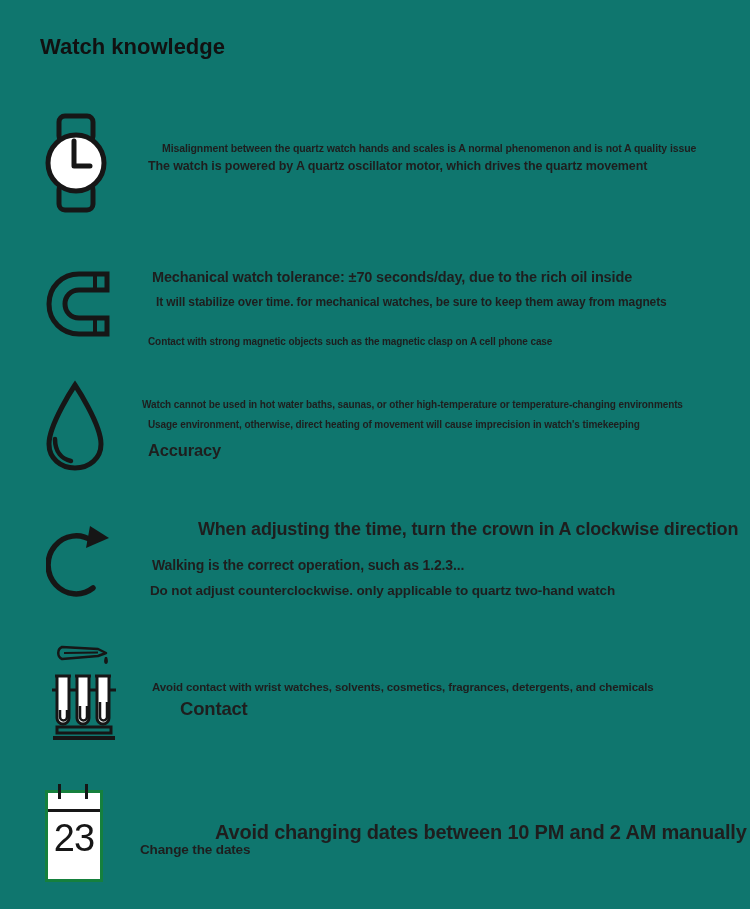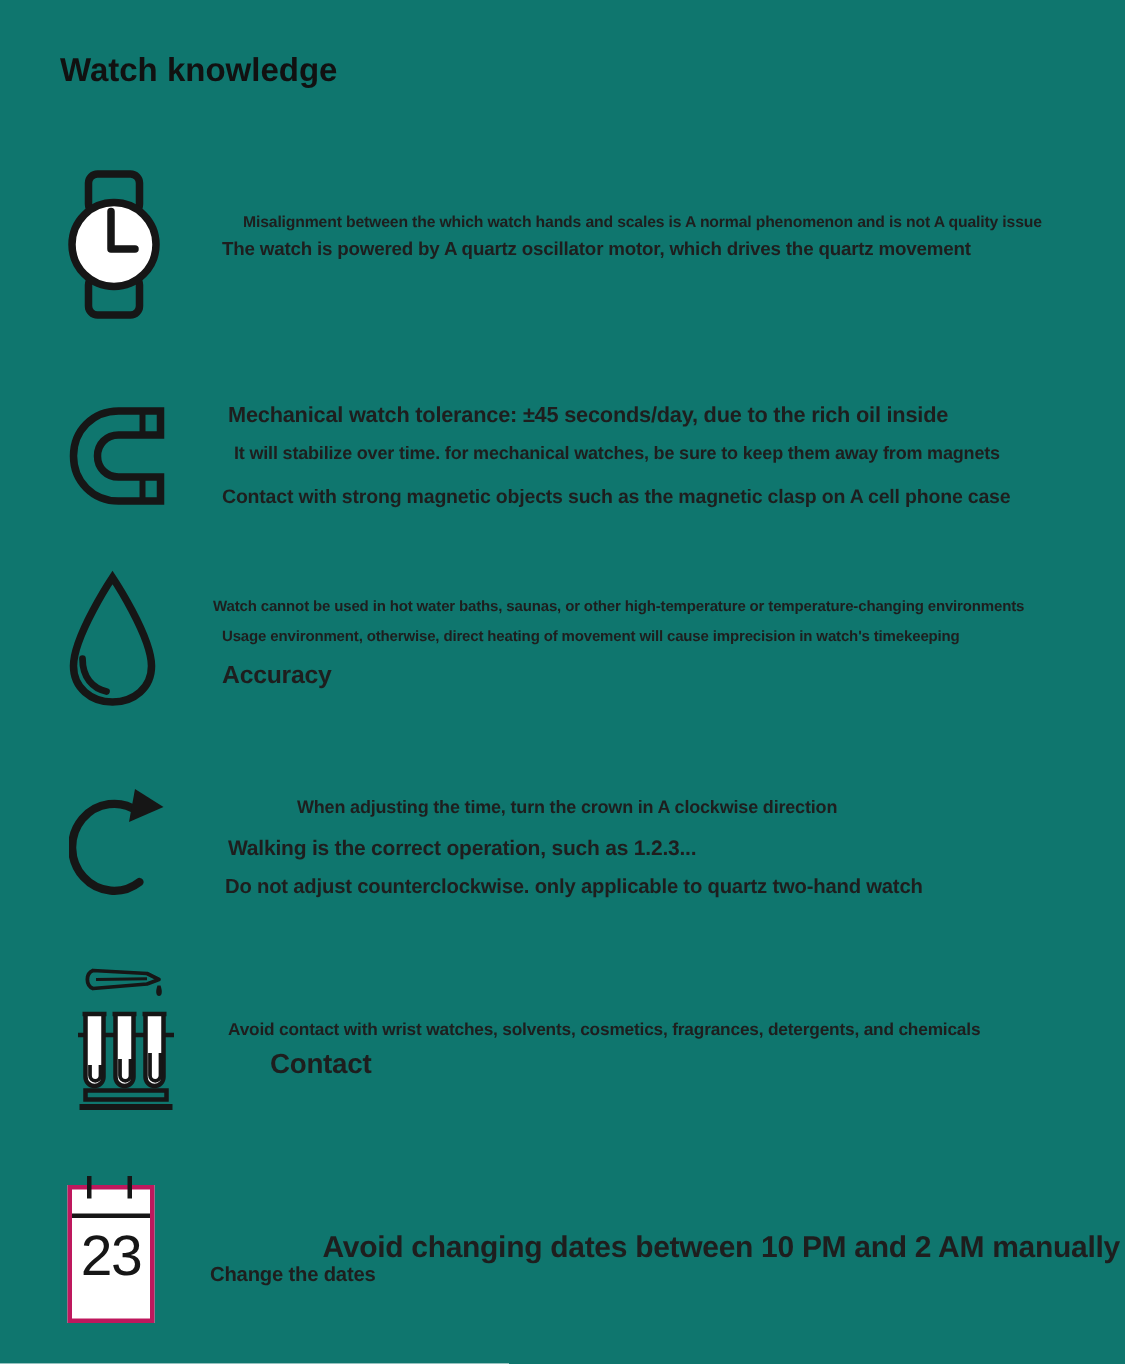--- a/index.html
+++ b/index.html
@@ -9,68 +9,68 @@
   }
   .title{position:absolute;left:40px;top:34px;font-size:22px;font-weight:700;color:#111;letter-spacing:0;}
   .icon{position:absolute;}
   .ln{position:absolute;font-weight:700;color:#1e1e1e;white-space:nowrap;letter-spacing:-0.01em;line-height:1.25;}
   
   .s1-l1{left:162px;top:142px;font-size:10.5px;}
   .s1-l2{left:148px;top:159px;font-size:12.5px;}
   
   .s2-l1{left:152px;top:268px;font-size:14.5px;}
   .s2-l2{left:156px;top:295px;font-size:12px;}
-  .s2-l3{left:148px;top:323px;font-size:13px;}
+  .s2-l3{left:148px;top:336px;font-size:10px;}
   
   .s3-l1{left:142px;top:399px;font-size:10px;}
   .s3-l2{left:148px;top:419px;font-size:10px;}
   .s3-l3{left:148px;top:440px;font-size:16.5px;}
   
-  .s4-l1{left:198px;top:531px;font-size:12px;}
+  .s4-l1{left:198px;top:518px;font-size:18px;}
   .s4-l2{left:152px;top:557px;font-size:14px;}
   .s4-l3{left:150px;top:583px;font-size:13.5px;}
   
   .s5-l1{left:152px;top:680px;font-size:11.5px;}
   .s5-l2{left:144px;top:697px;font-size:18.5px;margin-left:36px;}
   
   .s6-l1{left:215px;top:820px;font-size:20px;}
   .s6-l2{left:140px;top:842px;font-size:13.5px;}
   
-  .cal{position:absolute;left:45px;top:790px;width:52px;height:86px;border:3px solid #be185d;background:#fff;}
+  .cal{position:absolute;left:45px;top:790px;width:52px;height:86px;border:3px solid #15803d;background:#fff;}
   .cal-header{height:16px;border-bottom:3px solid #161616;}
   .cal-pin{position:absolute;top:-9px;width:3px;height:15px;background:#161616;}
   .cal-pin.p1{left:10px;}
   .cal-pin.p2{right:12px;}
   .cal-day{font-size:38px;font-weight:400;color:#161616;text-align:center;line-height:1;margin-top:7px;letter-spacing:-1px;}
 </style>
 </head>
 <body>
 
 <div id="page">
 
   <div class="title">Watch knowledge</div>
 
   <div>
     <svg class="icon" style="left:45px;top:113px;" width="62" height="100" viewBox="0 0 62 100">
       <rect x="14" y="3" width="34" height="26" rx="6" fill="none" stroke="#161616" stroke-width="5"></rect>
       <rect x="14" y="71" width="34" height="26" rx="6" fill="none" stroke="#161616" stroke-width="5"></rect>
       <circle cx="31" cy="50" r="28" fill="#ffffff" stroke="#161616" stroke-width="5"></circle>
       <path d="M29 28 V53 H45" fill="none" stroke="#161616" stroke-width="5" stroke-linecap="round" stroke-linejoin="round"></path>
     </svg>
-    <div class="ln s1-l1">Misalignment between the which watch hands and scales is A normal phenomenon and is not A quality issue</div>
+    <div class="ln s1-l1">Misalignment between the quartz watch hands and scales is A normal phenomenon and is not A quality issue</div>
     <div class="ln s1-l2">The watch is powered by A quartz oscillator motor, which drives the quartz movement</div>
   </div>
 
   <div>
     <svg class="icon" style="left:45px;top:268px;" width="66" height="72" viewBox="0 0 66 72">
       <path d="M62 6 H34 C17 6 4 19 4 36 C4 53 17 66 34 66 H62 V50 H34 C26 50 20 44 20 36 C20 28 26 22 34 22 H62 Z" fill="none" stroke="#161616" stroke-width="5"></path>
       <line x1="50" y1="6" x2="50" y2="22" stroke="#161616" stroke-width="4"></line>
       <line x1="50" y1="50" x2="50" y2="66" stroke="#161616" stroke-width="4"></line>
     </svg>
-    <div class="ln s2-l1">Mechanical watch tolerance: ±45 seconds/day, due to the rich oil inside</div>
+    <div class="ln s2-l1">Mechanical watch tolerance: ±70 seconds/day, due to the rich oil inside</div>
     <div class="ln s2-l2">It will stabilize over time. for mechanical watches, be sure to keep them away from magnets</div>
     <div class="ln s2-l3">Contact with strong magnetic objects such as the magnetic clasp on A cell phone case</div>
   </div>
 
   <div>
     <svg class="icon" style="left:42px;top:380px;" width="66" height="92" viewBox="0 0 66 92">
       <path d="M33 5 C33 5 7 44 7 64 C7 78.4 18.6 88 33 88 C47.4 88 59 78.4 59 64 C59 44 33 5 33 5 Z" fill="none" stroke="#161616" stroke-width="5"></path>
       <path d="M13 59 C13 72 20 79 29 81" fill="none" stroke="#161616" stroke-width="4.5" stroke-linecap="round"></path>
     </svg>
     <div class="ln s3-l1">Watch cannot be used in hot water baths, saunas, or other high-temperature or temperature-changing environments</div>

